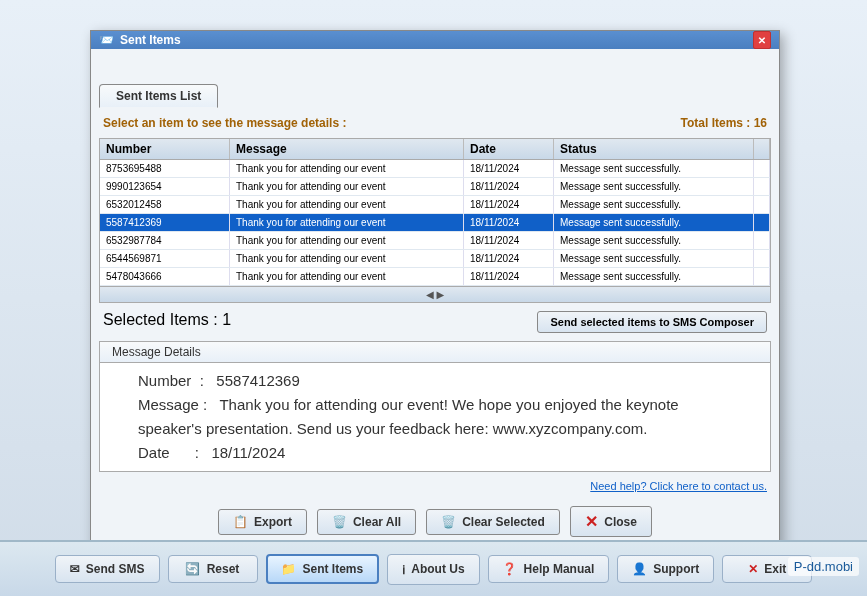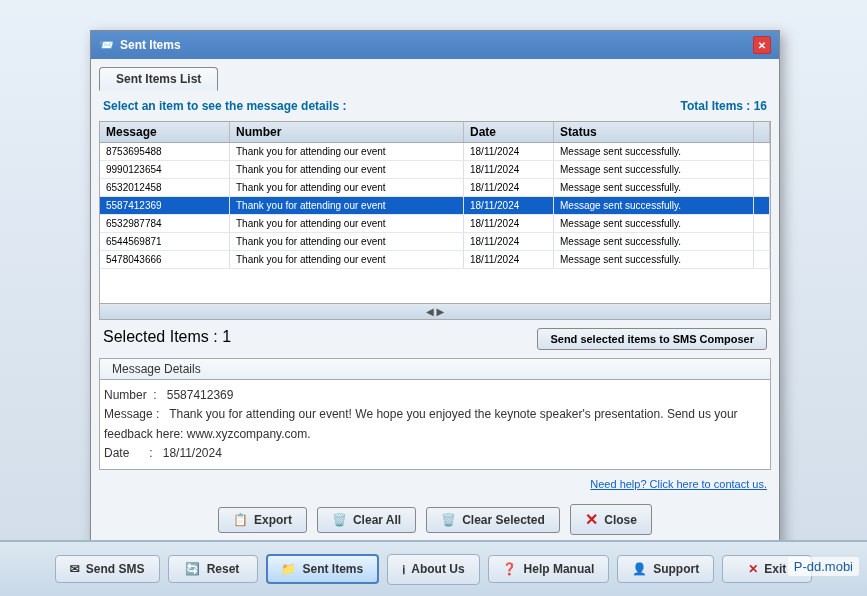--- a/index.html
+++ b/index.html
@@ -74,26 +74,27 @@
       display: flex; align-items: flex-end;
     }
     .tab-btn {
       padding: 4px 16px; background: linear-gradient(to bottom, #c8d8e8 0%, #b0c4d8 100%);
       border: 1px solid #888; border-bottom: none; border-radius: 4px 4px 0 0;
       font-size: 12px; font-weight: bold; cursor: pointer; color: #333;
     }
     .tab-btn.active {
       background: linear-gradient(to bottom, #f8fafb 0%, #e8f0f8 100%);
       border-bottom: 1px solid #f0f4f8;
+      margin-top: 27px;
     }
 
     
     .info-row {
       display: flex; align-items: center; justify-content: space-between;
-      padding: 2px 4px; font-size: 12px; font-weight: bold; color: #0369a1;
+      padding: 2px 4px; font-size: 12px; font-weight: bold; color: #a16207;
     }
 
     
     .table-container {
       flex: 1; border: 1px solid #aaa; background: white; overflow: hidden;
       display: flex; flex-direction: column;
     }
     .table-header {
       display: grid; grid-template-columns: 130px 1fr 90px 200px 16px;
       background: linear-gradient(to bottom, #e0e8f0 0%, #c8d8e8 100%);
@@ -130,22 +131,22 @@
     
     .msg-details-container {
       border: 1px solid #aaa; background: white; display: flex; flex-direction: column;
     }
     .msg-details-tab {
       padding: 3px 12px; background: linear-gradient(to bottom, #f8fafb 0%, #e8f0f8 100%);
       border-bottom: 1px solid #aaa; font-size: 12px; font-weight: normal;
       color: #333; display: inline-block;
     }
     .msg-details-body {
-      padding: 6px 4px; font-size: 12px; color: #333; flex: 1; min-height: 80px;
-      overflow-y: auto; line-height: 1.6;
+      padding: 6px 25px; font-size: 15px; color: #333; flex: 1; min-height: 80px;
+      overflow-y: auto; line-height: 1.6; margin-left: 13px;
     }
 
     
     .help-link {
       text-align: right; font-size: 11px; color: #1060c8; padding: 2px 4px;
       cursor: pointer; text-decoration: underline;
     }
 
     
     .bottom-btns {
@@ -200,22 +201,22 @@
       <div class="tab-btn active">Sent Items List</div>
     </div>
 
     <div class="info-row">
       <span>Select an item to see the message details :</span>
       <span>Total Items : 16</span>
     </div>
 
     <div class="table-container">
       <div class="table-header">
+        <div>Number</div>
         <div>Message</div>
-        <div>Number</div>
         <div>Date</div>
         <div>Status</div>
         <div></div>
       </div>
       <div class="table-body">
         <div class="table-row">
           <div>8753695488</div>
           <div>Thank you for attending our event</div>
           <div>18/11/2024</div>
           <div>Message sent successfully.</div>

